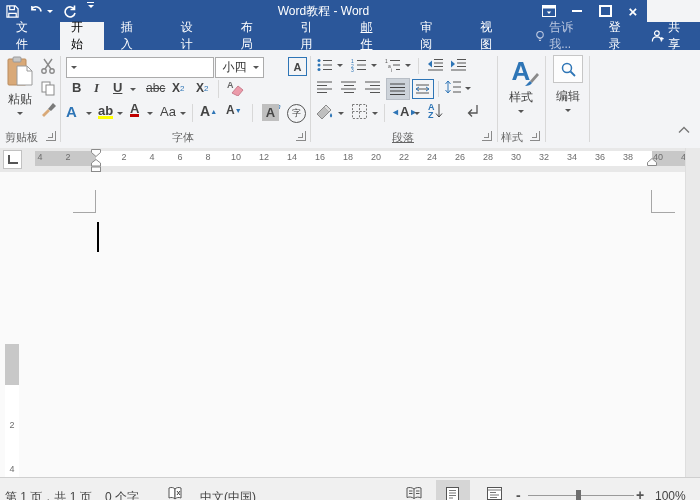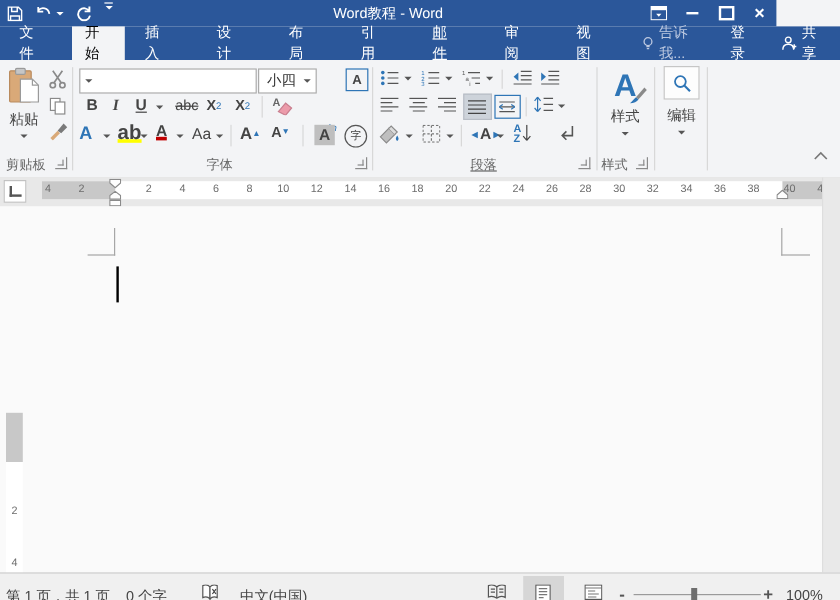--- a/index.html
+++ b/index.html
@@ -227,21 +227,21 @@
           <text x="1" y="9" font-size="9" fill="#666" font-weight="bold">A</text>
           <path d="M6 14 L12 7 L17 11 L12 17 z" fill="#ec9baa" stroke="#c97f8f"></path>
         </svg>
     </span>
 
     <span class="ric" style="left:66px;top:53px;">
         <span class="letter" style="color:#2e75b6;font-size:15px;">A</span>
       </span>
     <span class="caret dark sm" style="position:absolute;left:86px;top:62px;"></span>
     <span class="ric ulined" style="left:98px;top:55px;border-color:#ffff00;">
-        <span style="font-size:17px;color:#444;font-weight:bold;">ab</span>
+        <span style="font-size:13px;color:#444;font-weight:bold;">ab</span>
       </span>
     <span class="caret dark sm" style="position:absolute;left:117px;top:62px;"></span>
     <span class="ric ulined" style="left:130px;top:53px;border-color:#c00000;">
         <span class="letter">A</span>
       </span>
     <span class="caret dark sm" style="position:absolute;left:147px;top:62px;"></span>
     <span class="ric" style="left:160px;top:54px;">
         <span style="font-size:13px;color:#444;">Aa</span>
       </span>
     <span class="caret dark sm" style="position:absolute;left:180px;top:62px;"></span>

